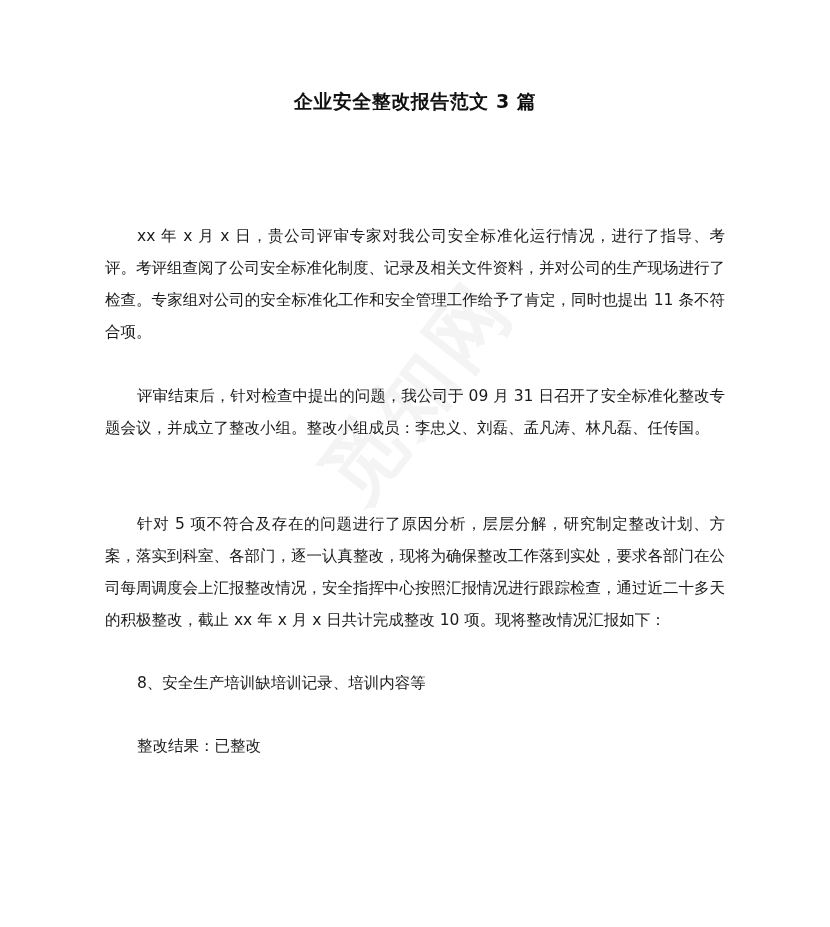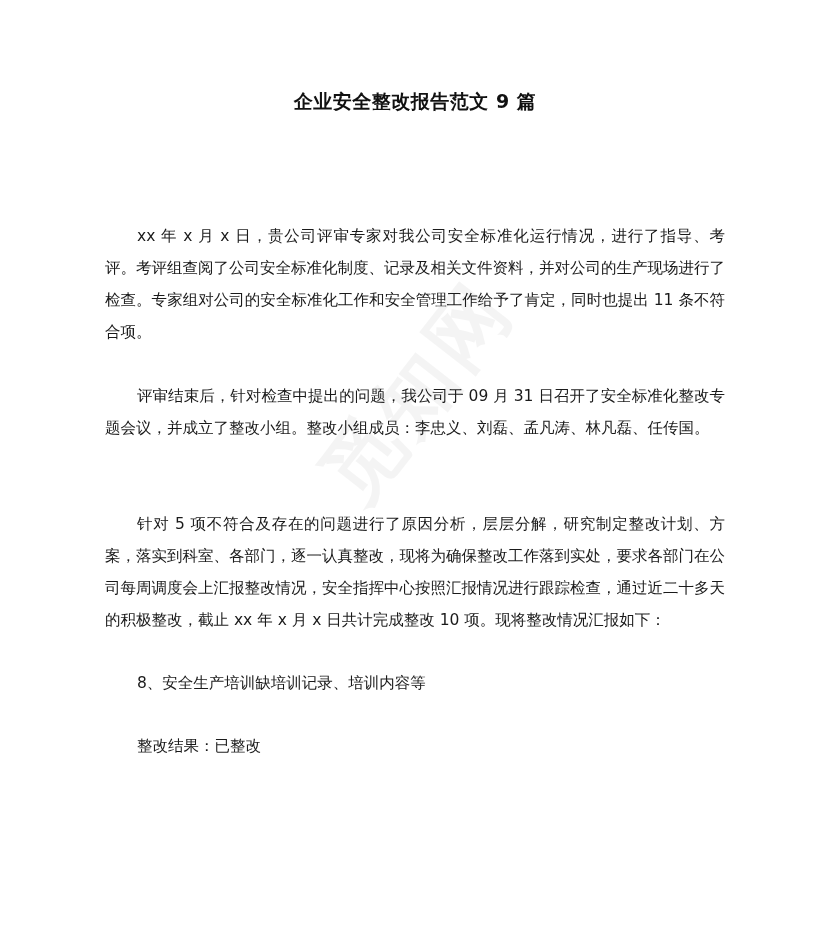--- a/index.html
+++ b/index.html
@@ -17,21 +17,21 @@
                color: rgba(0,0,0,0.045); text-align: center; line-height: 200px;
                letter-spacing: 6px; pointer-events: none; white-space: nowrap; }
 </style>
 </head>
 <body>
 
 <div class="page">
 
   <div class="watermark">觅知网</div>
 
-  <div class="title">企业安全整改报告范文 9 篇</div>
+  <div class="title">企业安全整改报告范文 3 篇</div>
 
 
   <p class="para indent" style="top:220px;">xx 年 x 月 x 日，贵公司评审专家对我公司安全标准化运行情况，进行了指导、考评。考评组查阅了公司安全标准化制度、记录及相关文件资料，并对公司的生产现场进行了检查。专家组对公司的安全标准化工作和安全管理工作给予了肯定，同时也提出 11 条不符合项。</p>
 
   <p class="para indent" style="top:380px;">评审结束后，针对检查中提出的问题，我公司于 09 月 31 日召开了安全标准化整改专题会议，并成立了整改小组。整改小组成员：李忠义、刘磊、孟凡涛、林凡磊、任传国。</p>
 
   <p class="para indent" style="top:508px;">针对 5 项不符合及存在的问题进行了原因分析，层层分解，研究制定整改计划、方案，落实到科室、各部门，逐一认真整改，现将为确保整改工作落到实处，要求各部门在公司每周调度会上汇报整改情况，安全指挥中心按照汇报情况进行跟踪检查，通过近二十多天的积极整改，截止 xx 年 x 月 x 日共计完成整改 10 项。现将整改情况汇报如下：</p>
 
   <p class="para single indent" style="top:667px;">8、安全生产培训缺培训记录、培训内容等</p>
 

